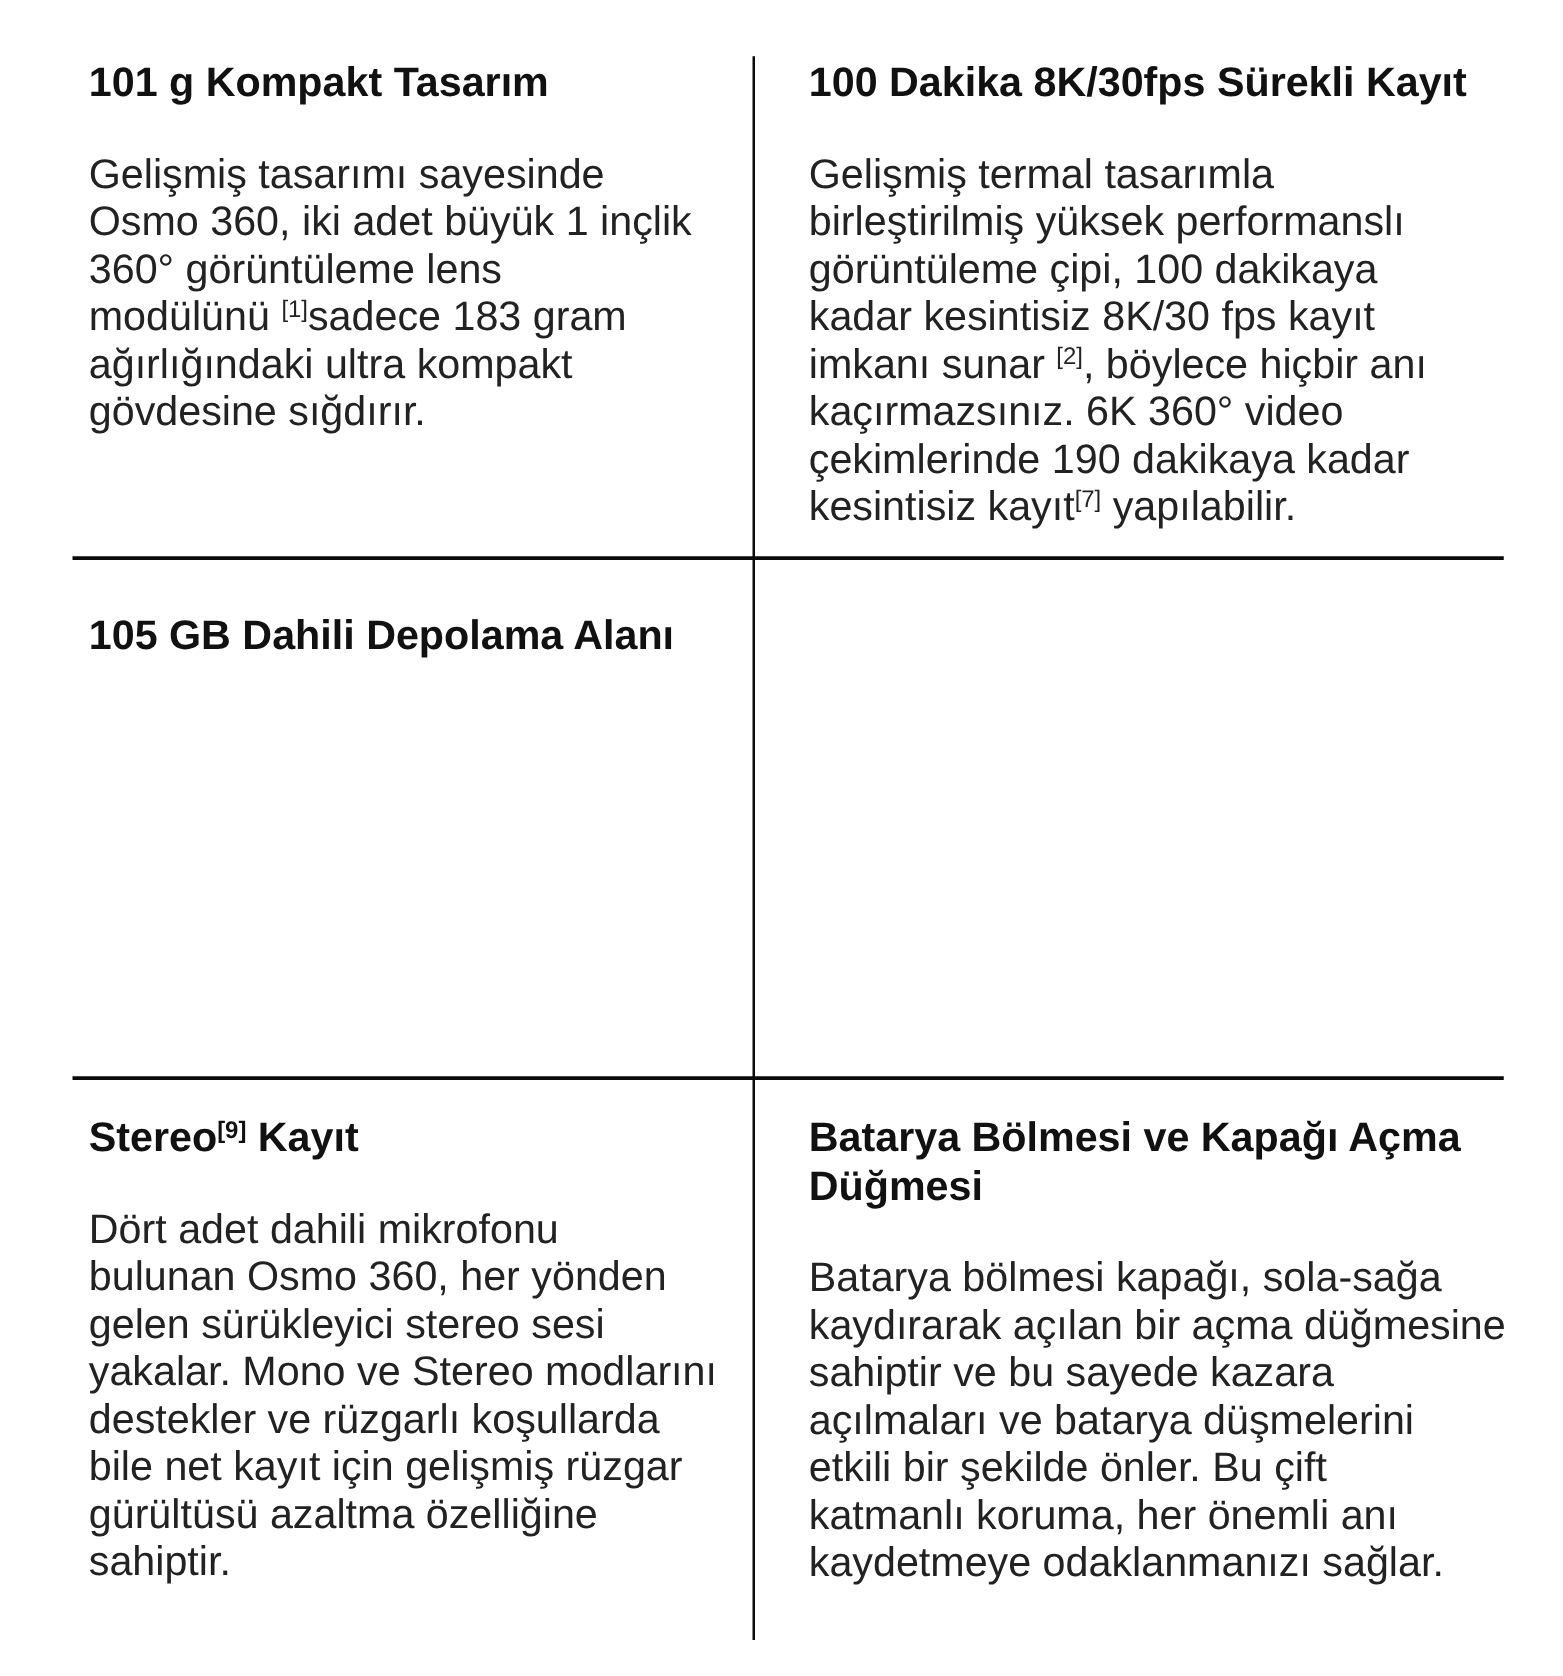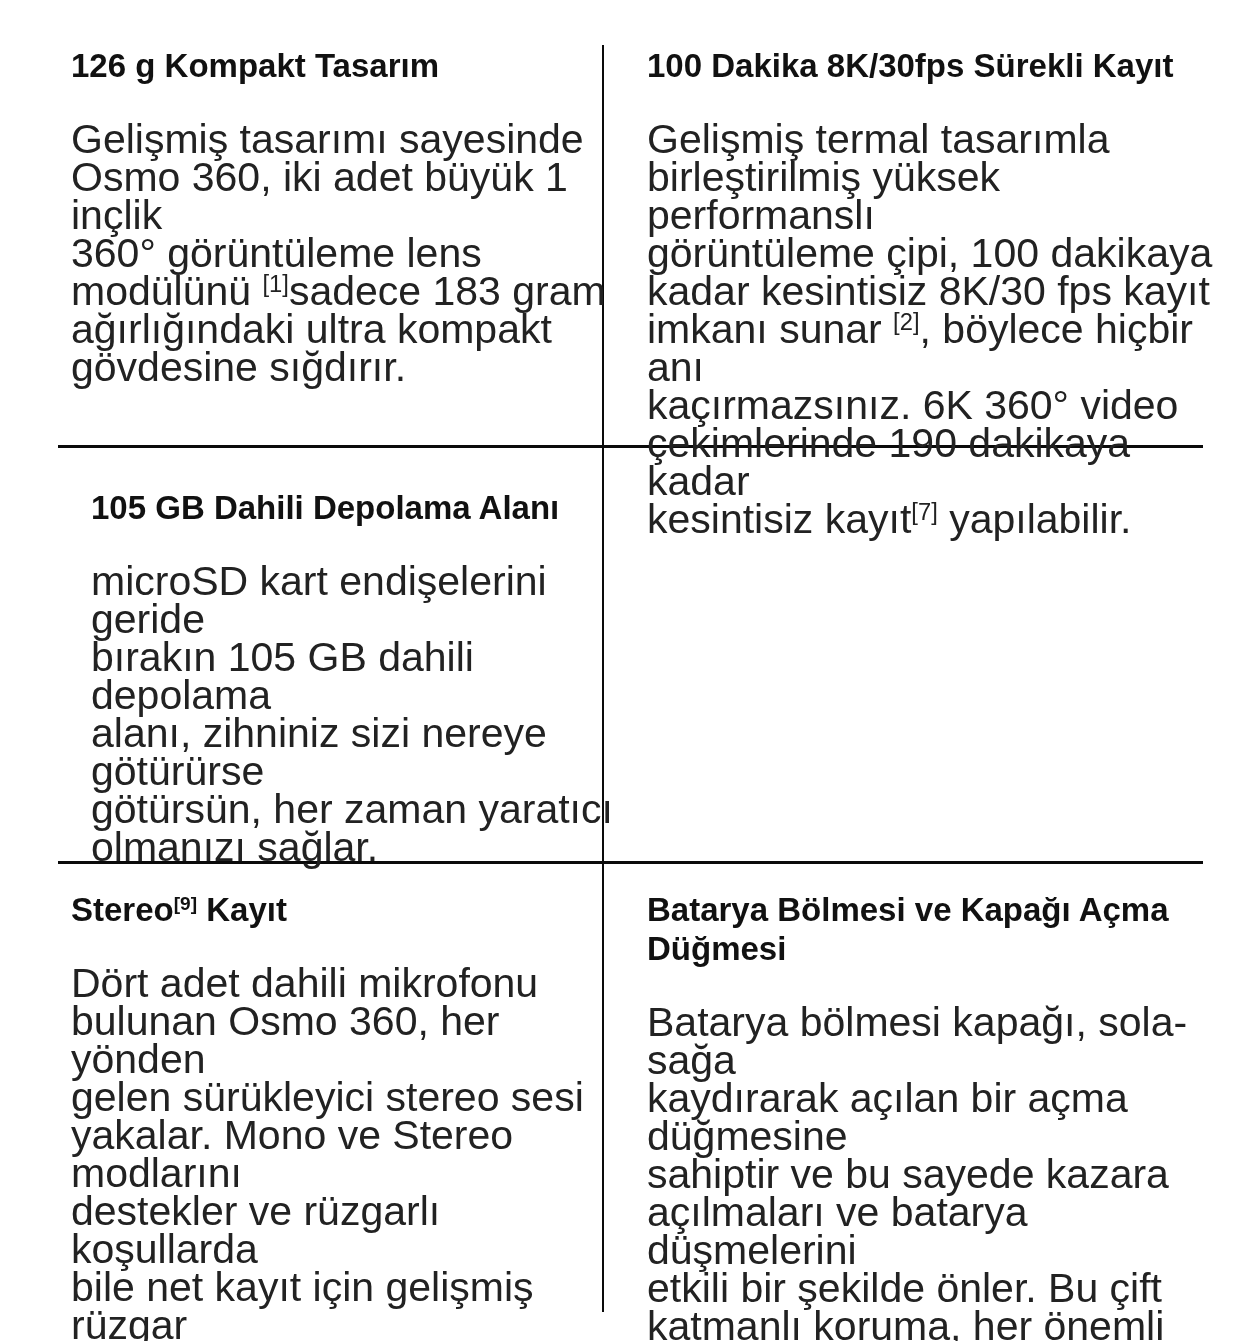--- a/index.html
+++ b/index.html
@@ -19,36 +19,36 @@
   }
   .divider { position: absolute; background: var(--divider); }
   .divider-v { left: 602px; top: 45px; width: 2px; height: 1267px; }
   .divider-h { left: 58px; width: 1145px; height: 3px; }
   .divider-h.h1 { top: 445px; }
   .divider-h.h2 { top: 861px; }
 
   .cell { position: absolute; }
   .cell.tl { left: 71px;  top: 46px;  width: 545px; }
   .cell.tr { left: 647px; top: 46px;  width: 585px; }
-  .cell.ml { left: 71px;  top: 488px; width: 545px; margin-left: 20px; }
+  .cell.ml { left: 71px;  top: 488px; width: 545px; }
   .cell.mr { left: 647px; top: 488px; width: 585px; }
   .cell.bl { left: 71px;  top: 890px; width: 545px; }
   .cell.br { left: 647px; top: 890px; width: 585px; }
 
   .cell-title {
     margin: 0;
     font-size: 33px;
     line-height: 39px;
     font-weight: 700;
     color: var(--title-text);
     white-space: pre-line;
   }
   .cell-body {
     margin: 35px 0 0 0;
-    font-size: 41px;
+    font-size: 33px;
     line-height: 38px;
     font-weight: 400;
     color: var(--body-text);
     white-space: pre-line;
   }
   sup {
     font-size: 0.58em;
     line-height: 0;
     vertical-align: 0.55em;
   }
@@ -56,32 +56,31 @@
 </head>
 <body>
 
 <div class="page">
 
   <div class="divider divider-v"></div>
   <div class="divider divider-h h1"></div>
   <div class="divider divider-h h2"></div>
 
   <section class="cell tl">
-    <h2 class="cell-title">126 g Kompakt Tasarım</h2>
+    <h2 class="cell-title">101 g Kompakt Tasarım</h2>
     <p class="cell-body">Gelişmiş tasarımı sayesinde<br>Osmo 360, iki adet büyük 1 inçlik<br>360° görüntüleme lens<br>modülünü <sup>[1]</sup>sadece 183 gram<br>ağırlığındaki ultra kompakt<br>gövdesine sığdırır.</p>
   </section>
 
   <section class="cell tr">
     <h2 class="cell-title">100 Dakika 8K/30fps Sürekli Kayıt</h2>
     <p class="cell-body">Gelişmiş termal tasarımla<br>birleştirilmiş yüksek performanslı<br>görüntüleme çipi, 100 dakikaya<br>kadar kesintisiz 8K/30 fps kayıt<br>imkanı sunar <sup>[2]</sup>, böylece hiçbir anı<br>kaçırmazsınız. 6K 360° video<br>çekimlerinde 190 dakikaya kadar<br>kesintisiz kayıt<sup>[7]</sup> yapılabilir.</p>
   </section>
 
   <section class="cell ml">
     <h2 class="cell-title">105 GB Dahili Depolama Alanı</h2>
-    <p class="cell-body">microSD kart endişelerini geride<br>bırakın 105 GB dahili depolama<br>alanı, zihniniz sizi nereye götürürse<br>götürsün, her zaman yaratıcı<br>olmanızı sağlar.</p>
   </section>
 
   <section class="cell mr">
   </section>
 
   <section class="cell bl">
     <h2 class="cell-title">Stereo<sup>[9]</sup> Kayıt</h2>
     <p class="cell-body">Dört adet dahili mikrofonu<br>bulunan Osmo 360, her yönden<br>gelen sürükleyici stereo sesi<br>yakalar. Mono ve Stereo modlarını<br>destekler ve rüzgarlı koşullarda<br>bile net kayıt için gelişmiş rüzgar<br>gürültüsü azaltma özelliğine<br>sahiptir.</p>
   </section>
 

